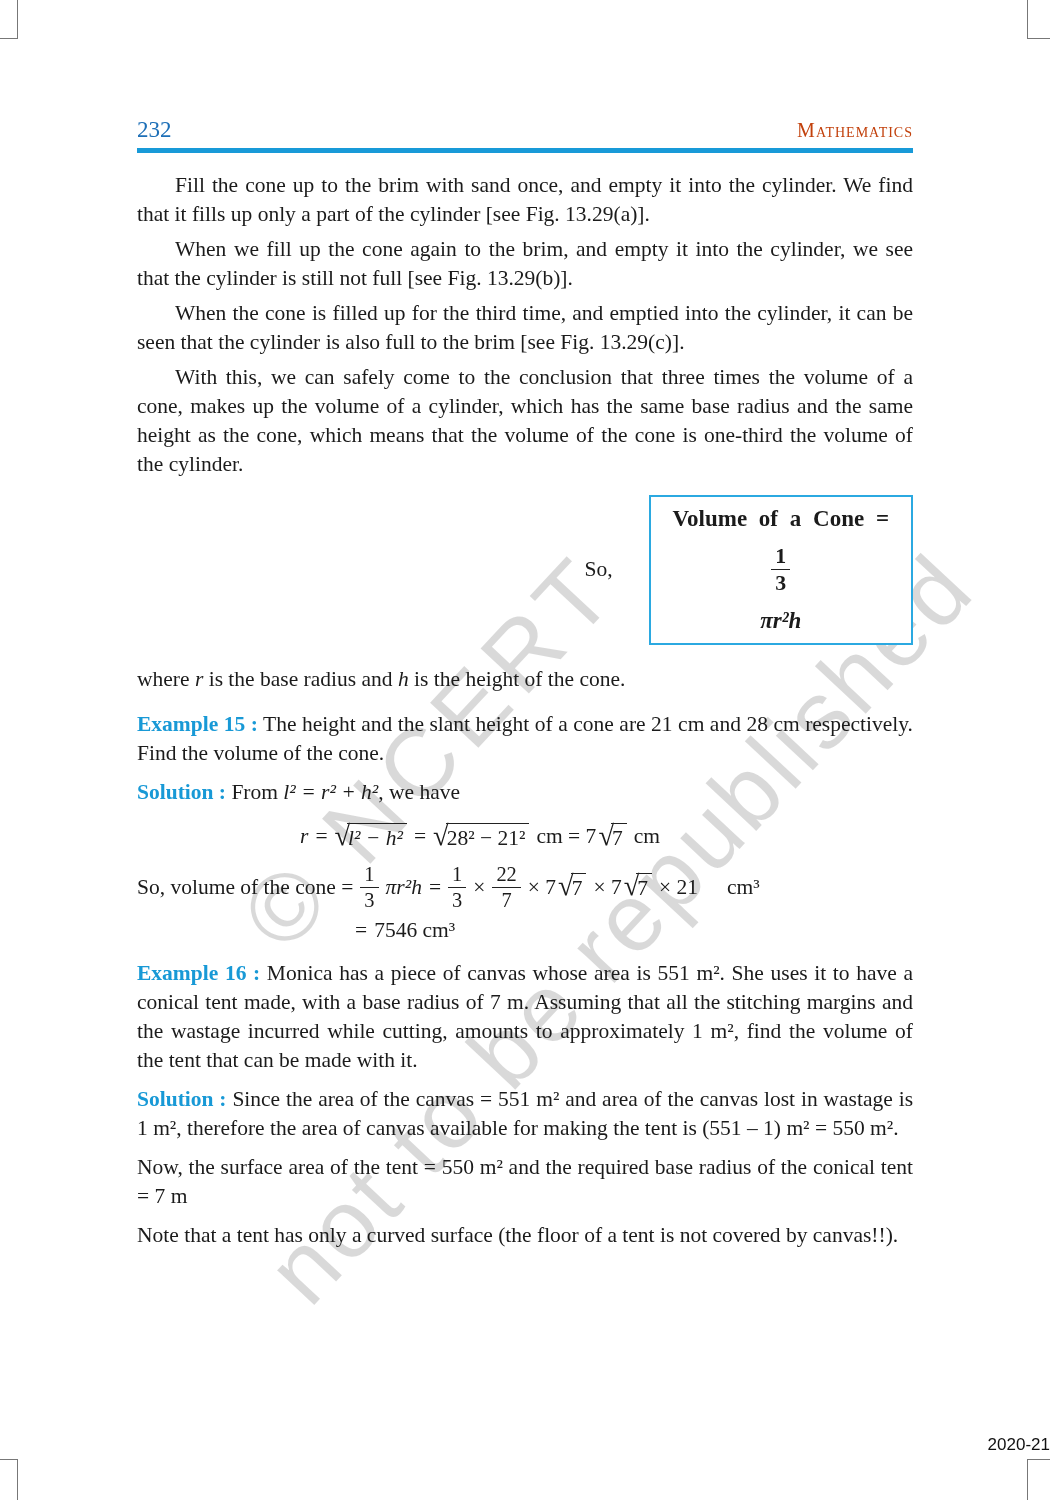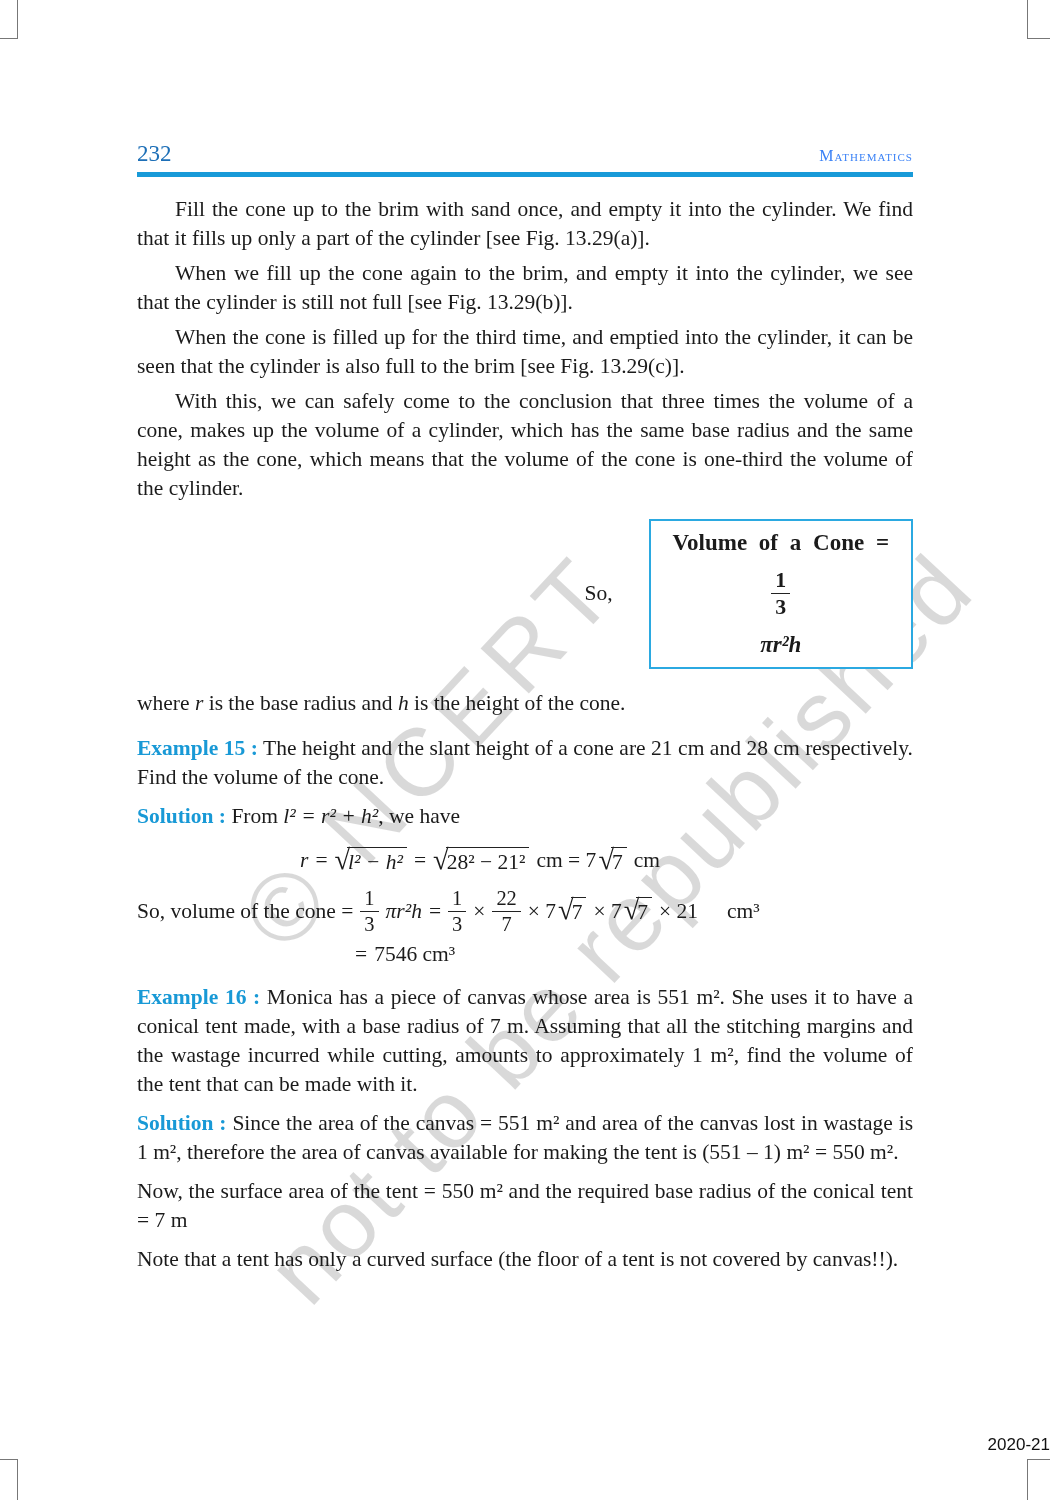--- a/index.html
+++ b/index.html
@@ -18,25 +18,25 @@
   .watermark {
     position:absolute; left:525px; top:840px; z-index:0;
     transform:translate(-50%,-50%) rotate(-47deg);
     text-align:center; white-space:nowrap;
     font-family:"Liberation Sans", sans-serif;
     color:rgba(0,0,0,0.15); pointer-events:none;
   }
   .wm1 { font-size:96px; letter-spacing:10px; margin-bottom:150px; }
   .wm2 { font-size:96px; letter-spacing:4px; }
 
-  .content { position:relative; z-index:1; padding:111px 137px 0 137px; }
+  .content { position:relative; z-index:1; padding:83px 137px 0 137px; }
 
   .page-header { display:flex; justify-content:space-between; align-items:baseline; }
   .page-num { font-size:23px; color:#1d6fb7; }
-  .subject { font-size:16px; color:#3b82f6; font-variant:small-caps; letter-spacing:1px;margin-top:36px; }
+  .subject { font-size:20px; color:#c2410c; font-variant:small-caps; letter-spacing:1px;margin-top:36px; }
   .rule { height:5px; background:#189ad8; margin-top:5px; margin-bottom:18px; }
 
   p { margin:0 0 6px; font-size:21.5px; line-height:29px; text-align:justify; }
   .indent { text-indent:38px; }
   .blue-label { color:#1899d6; font-weight:bold; }
   .gap { margin-top:16px; }
   .gap-sm { margin-top:10px; }
 
   
   .box-row { display:flex; align-items:center; gap:36px; margin:16px 0 20px;justify-content:flex-end; }

